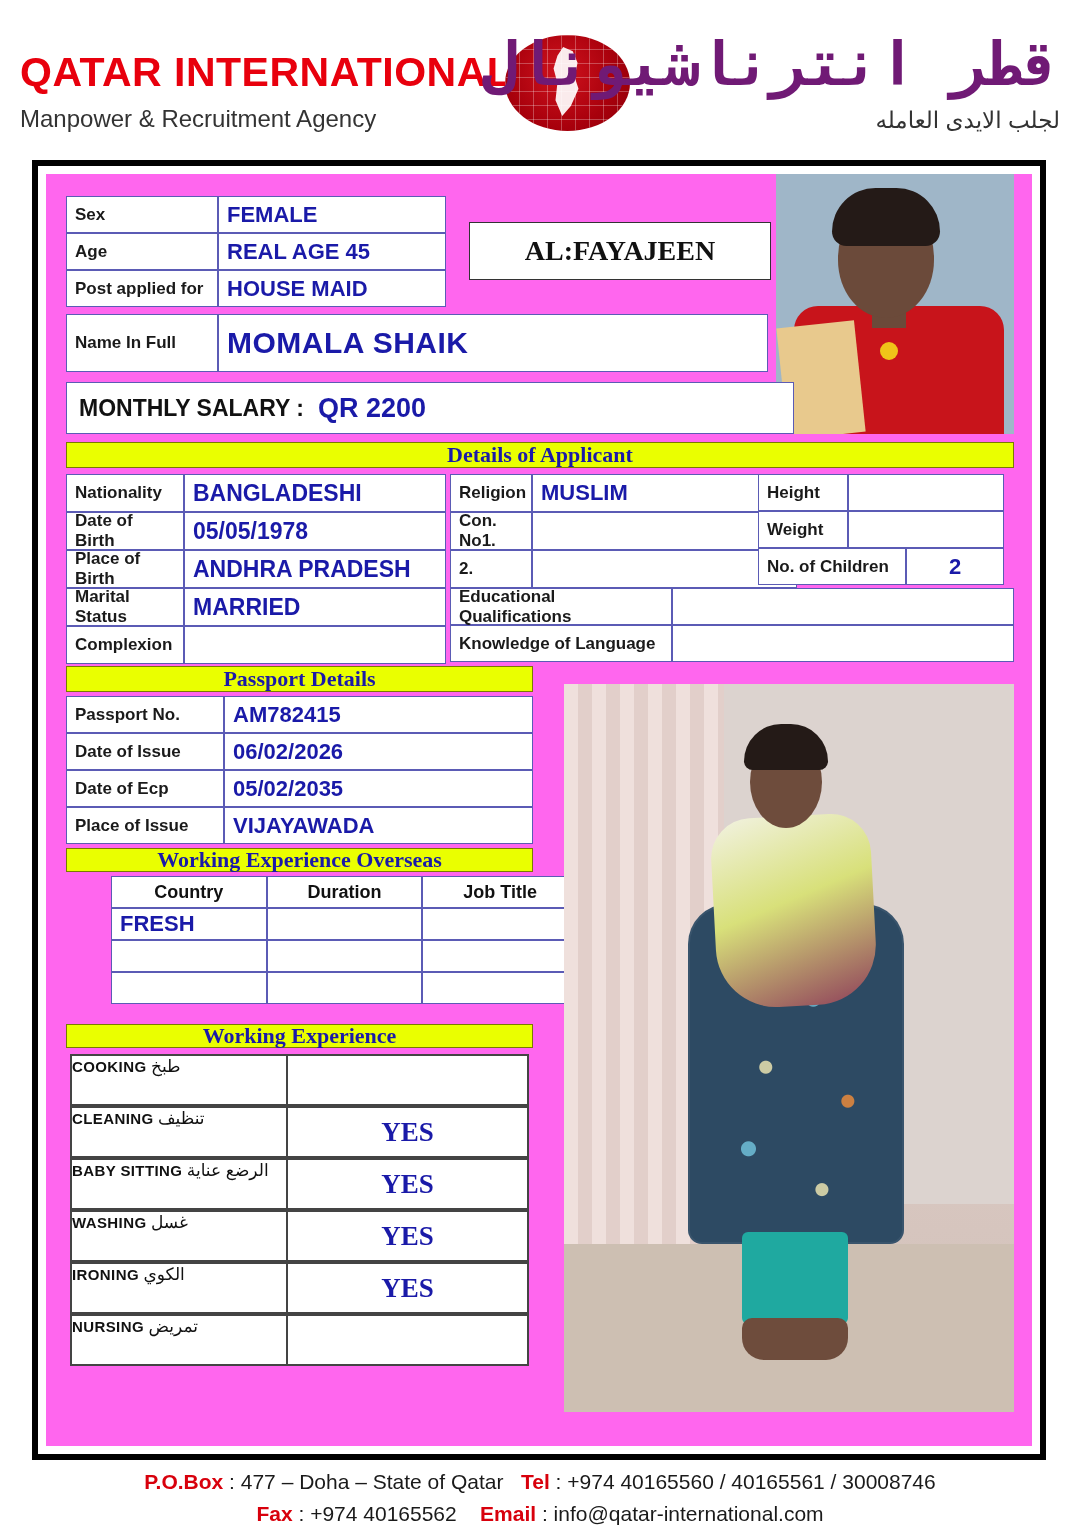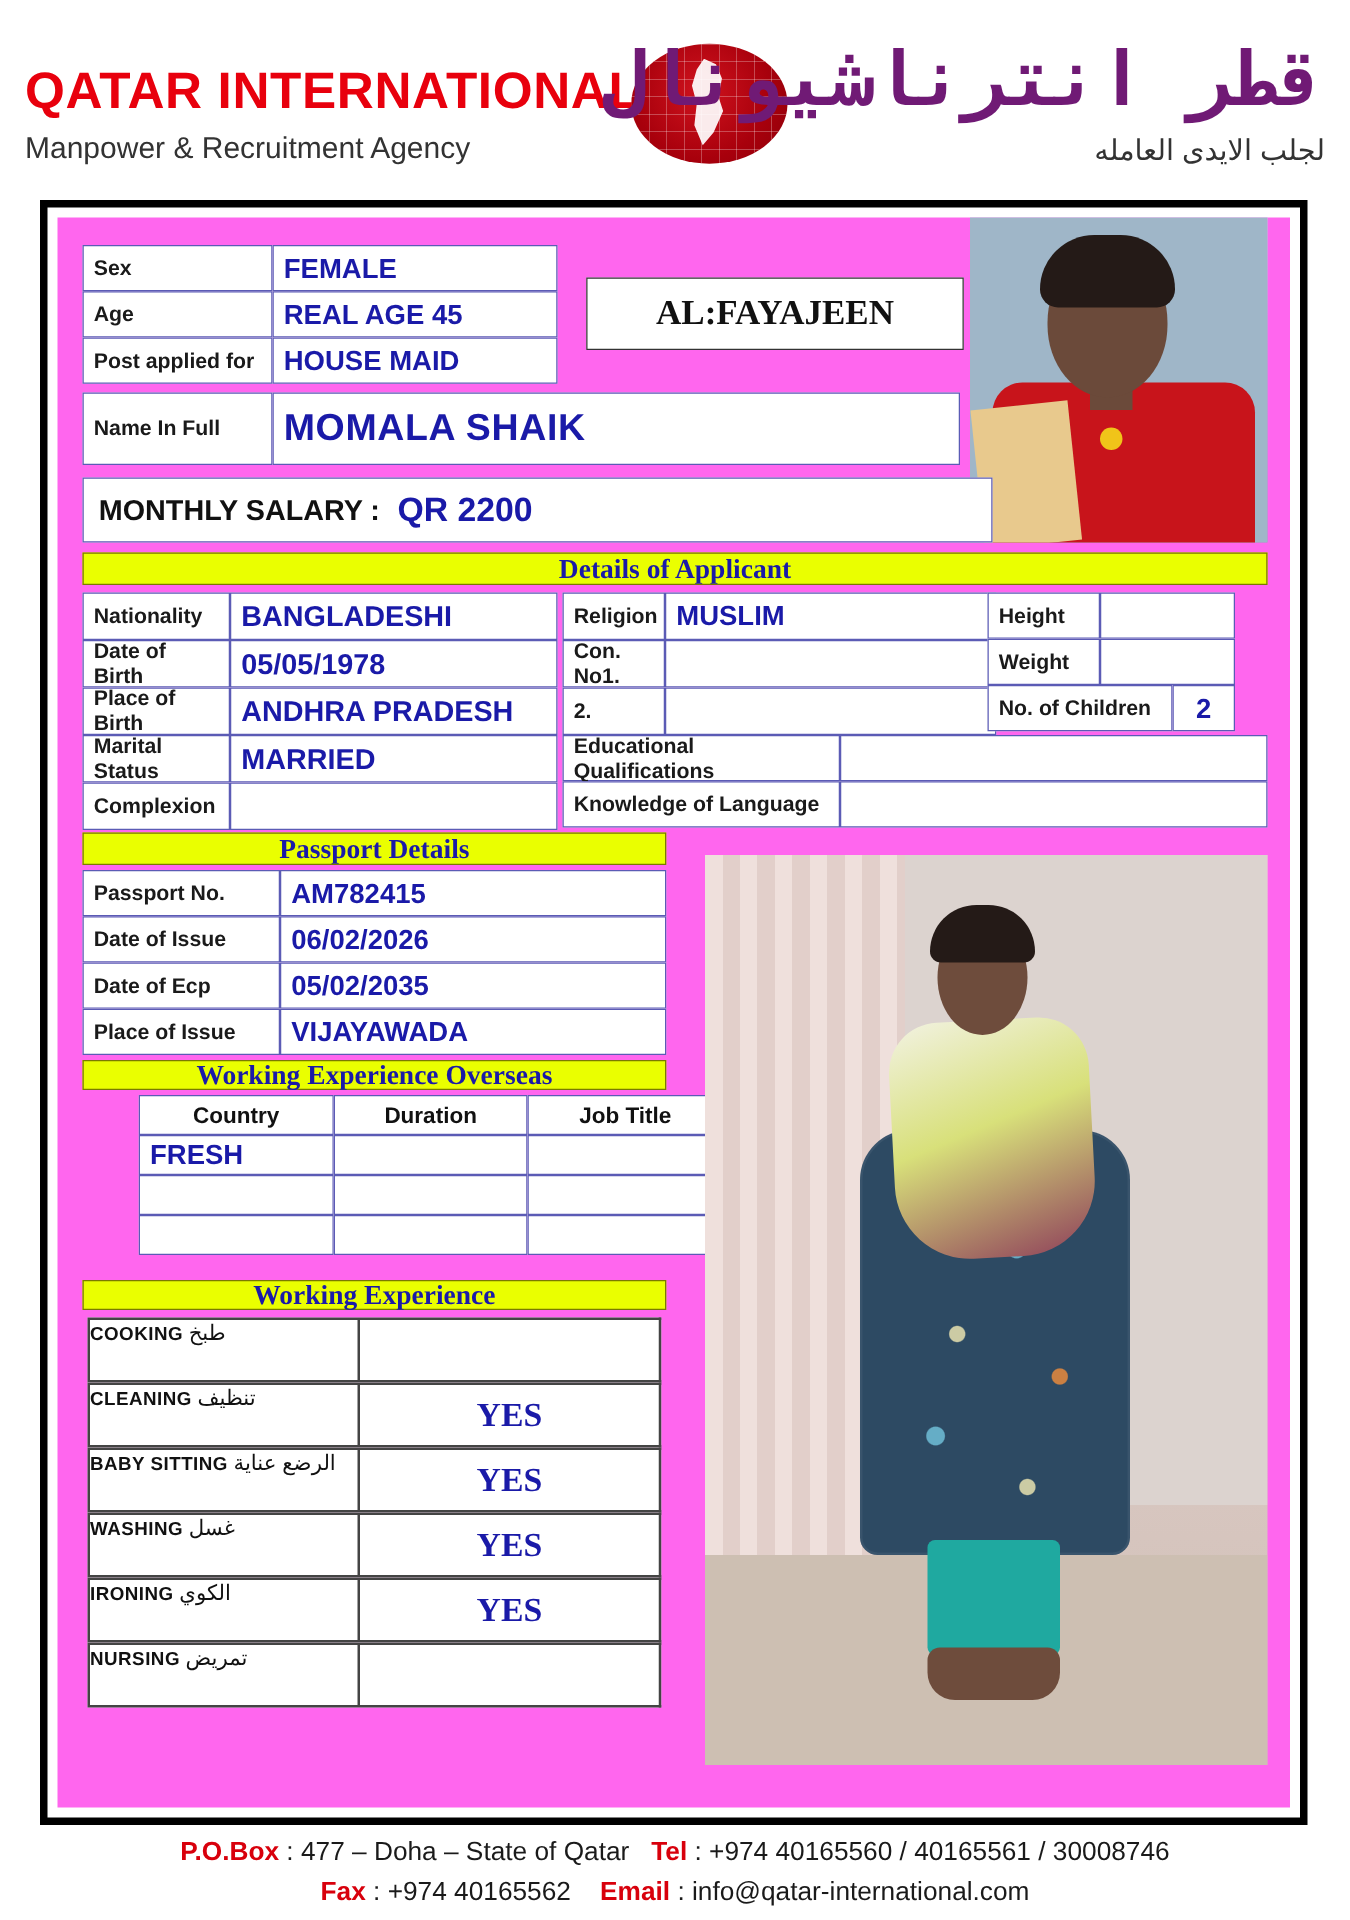--- a/index.html
+++ b/index.html
@@ -234,21 +234,21 @@
   .dl-row { display: flex; height: 38px; }
   .dl-row .c1 { width: 118px; }
   .dl-row .c2 { flex: 1; }
   .dl-row .val { font-size: 23px; }
 
   .details-mid { position: absolute; left: 404px; top: 300px; width: 347px; }
   .dm-row { display: flex; }
   .dm-row .c1 { width: 82px; }
   .dm-row .c2 { flex: 1; }
 
-  .details-right { position: absolute; left: 744px; top: 300px; width: 198px; }
+  .details-right { position: absolute; left: 712px; top: 300px; width: 246px; }
   .dr-row { display: flex; height: 37px; }
   .dr-row .c1 { width: 90px; }
   .dr-row .c2 { flex: 1; }
   .dr-row.children .c1 { width: 148px; }
 
   .edu-block { position: absolute; left: 404px; top: 414px; width: 564px; }
   .edu-row { display: flex; height: 37px; }
   .edu-row .c1 { width: 222px; }
   .edu-row .c2 { flex: 1; }
 

